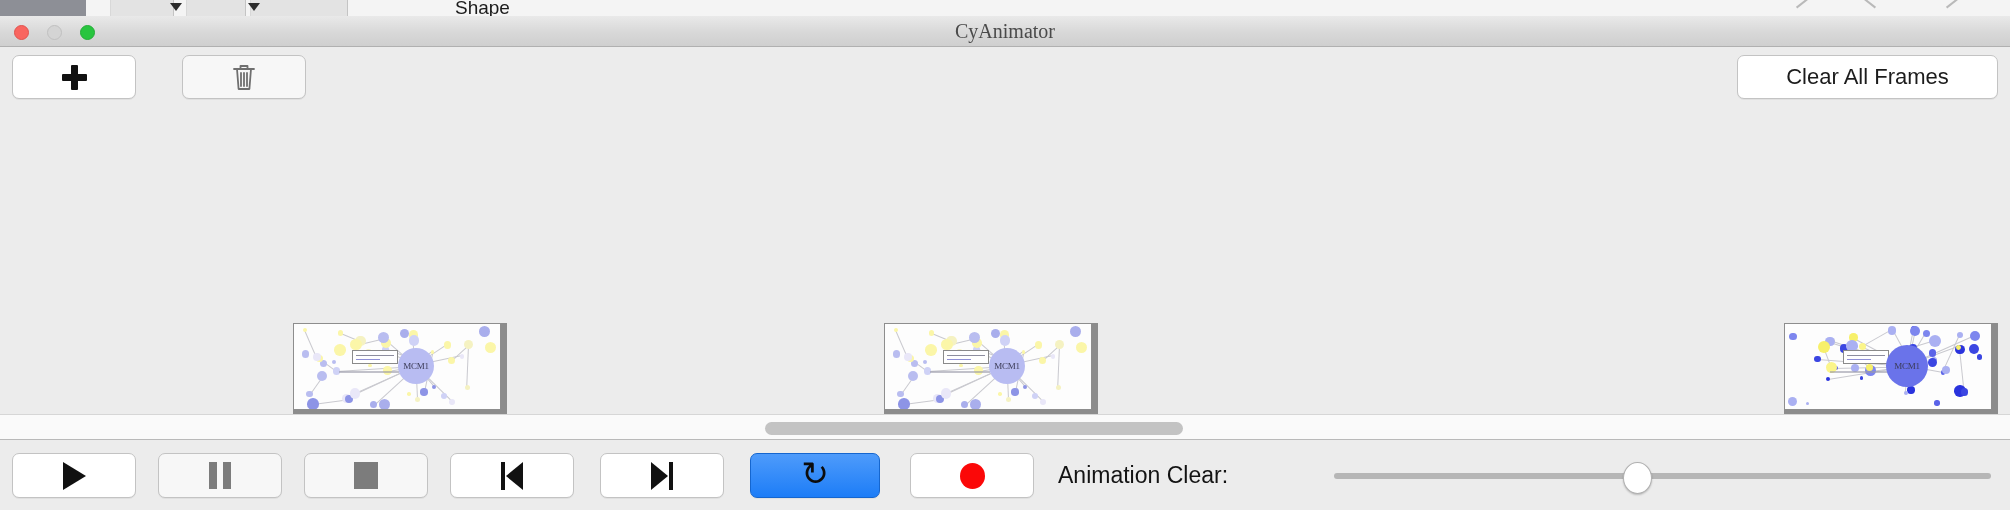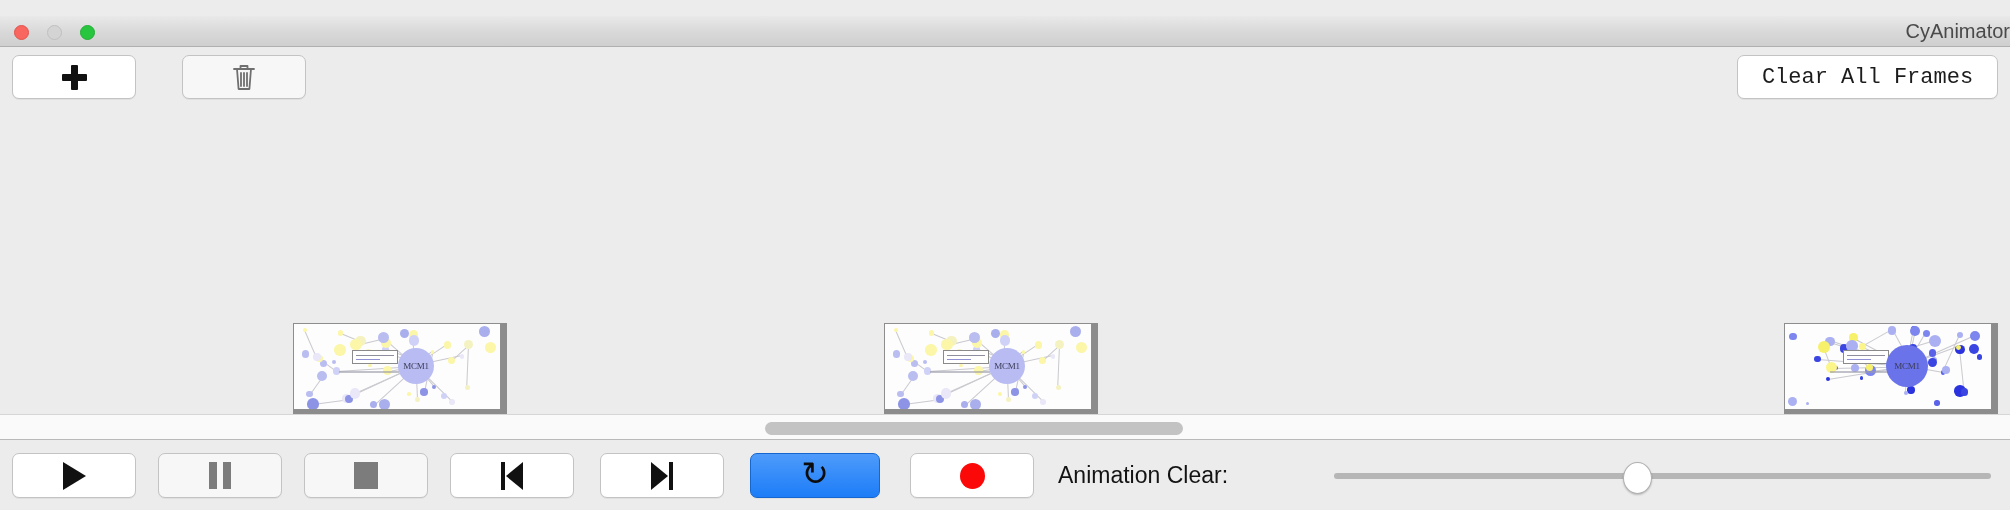--- a/index.html
+++ b/index.html
@@ -83,24 +83,24 @@
     box-sizing: border-box;
   }
   .traffic.close   { left: 14px;  background: #f9655f; border: 1px solid #e0534e; }
   .traffic.min     { left: 47px;  background: #d4d4d4; border: 1px solid #c0c0c0; }
   .traffic.zoom    { left: 80px;  background: #28c53f; border: 1px solid #24ad37; }
   .window-title {
     position: absolute;
     left: 0; top: 0;
     width: 2010px;
     line-height: 31px;
-    text-align: right;
+    text-align: center;
     font-size: 20px;
     color: #4a4a4a;
-    font-family: Liberation Sans, sans-serif;
+    font-family: Liberation Serif, serif;
     user-select: none;
   }
 
   
   .toolbar {
     position: absolute;
     left: 0; top: 47px;
     width: 2010px; height: 62px;
     background: #ececec;
     border-bottom: 1px solid #c9c9c9;
@@ -115,21 +115,21 @@
     display: flex;
     align-items: center;
     justify-content: center;
     box-shadow: 0 1px 0 rgba(0,0,0,0.05);
     cursor: default;
   }
   .tb-btn.white  { background: #ffffff; }
   .tb-btn.faint  { background: #f7f7f7; }
   .tb-add   { left: 12px;  width: 124px; }
   .tb-del   { left: 182px; width: 124px; }
-  .tb-clear { left: 1737px; width: 261px; font-size: 22px; color: #1c1c1c; font-family: Liberation Mono, monospace; }
+  .tb-clear { left: 1737px; width: 261px; font-size: 22px; color: #1c1c1c; }
 
   .icon-plus {
     position: relative;
     width: 25px; height: 25px;
   }
   .icon-plus::before, .icon-plus::after {
     content: "";
     position: absolute;
     background: #111;
     border-radius: 1px;
@@ -310,20 +310,32 @@
     background: #ffffff;
     border: 1px solid #b0b0b0;
     box-shadow: 0 1px 2px rgba(0,0,0,0.22);
   }
 </style>
 </head>
 <body>
 
 <div id="app">
 
+  <div class="bg-strip">
+    <div class="bg-dark"></div>
+    <div class="bg-tab" style="left:110px;width:62px;"></div>
+    <div class="bg-tab" style="left:186px;width:58px;"></div>
+    <div class="bg-tab" style="left:250px;width:96px;"></div>
+    <div class="bg-caret" style="left:170px;"></div>
+    <div class="bg-caret" style="left:248px;"></div>
+    <div class="bg-label" style="left:455px;">Shape</div>
+    <div class="bg-slash" style="left:1795px;"></div>
+    <div class="bg-slash" style="left:1862px;transform:rotate(38deg);"></div>
+    <div class="bg-slash" style="left:1945px;"></div>
+  </div>
 
   <div class="titlebar">
     <div class="traffic close"></div>
     <div class="traffic min"></div>
     <div class="traffic zoom"></div>
     <div class="window-title">CyAnimator</div>
   </div>
 
   <div class="toolbar">
     <div class="tb-btn white tb-add">

